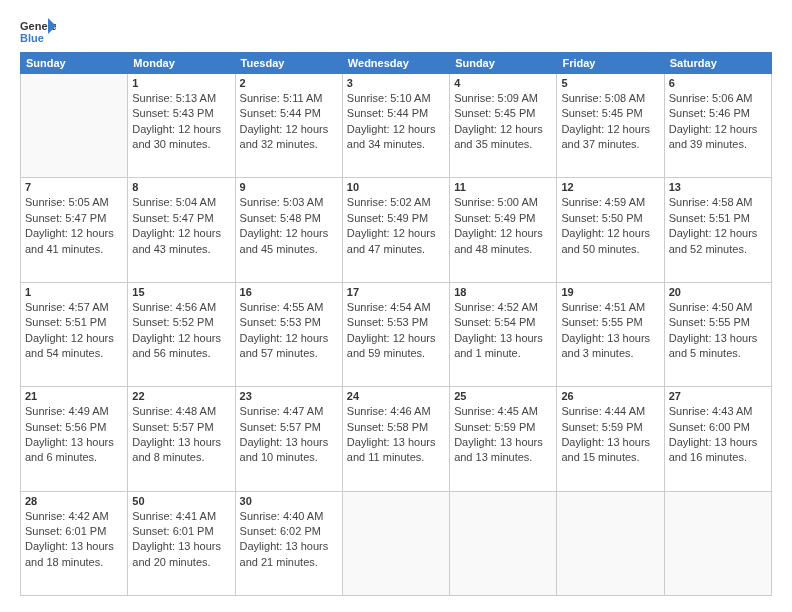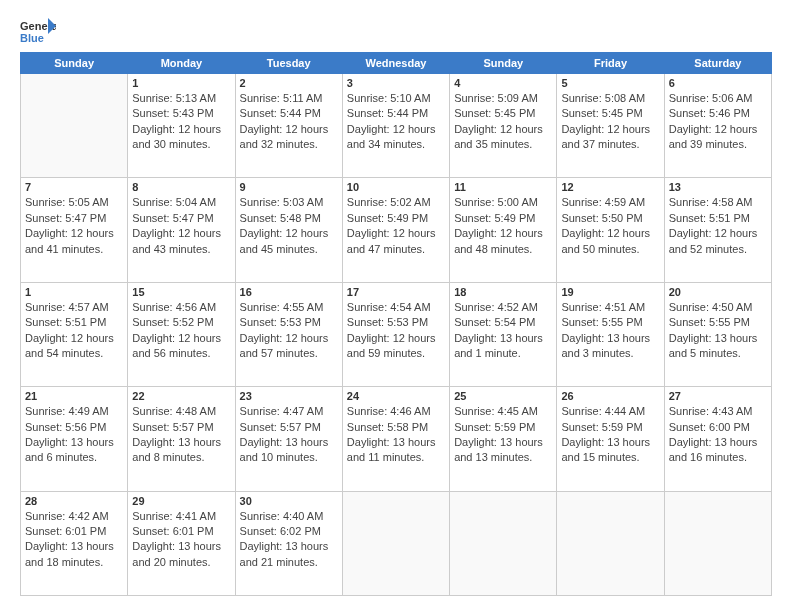--- a/index.html
+++ b/index.html
@@ -51,21 +51,21 @@
       width: 100%;
       flex: 1;
       table-layout: fixed;
     }
     .calendar th {
       background-color: #3b7bc8;
       color: #fff;
       font-size: 11px;
       font-weight: bold;
       padding: 4px 5px;
-      text-align: center;
+      text-align: left;
       border: 1px solid #3b7bc8;
     }
     .calendar td {
       border: 1px solid #ccc;
       vertical-align: top;
       padding: 3px 4px;
       font-size: 9px;
       color: #333;
       background: #fff;
       height: 78px;
@@ -345,21 +345,21 @@
         <tr>
           <td>
           <span class="day-num">28</span>
           <div class="day-info">
             Sunrise: 4:42 AM<br>
             Sunset: 6:01 PM<br>
             Daylight: 13 hours and 18 minutes.
           </div>
         </td>
           <td>
-          <span class="day-num">29</span>
+          <span class="day-num">50</span>
           <div class="day-info">
             Sunrise: 4:41 AM<br>
             Sunset: 6:01 PM<br>
             Daylight: 13 hours and 20 minutes.
           </div>
         </td>
           <td>
           <span class="day-num">30</span>
           <div class="day-info">
             Sunrise: 4:40 AM<br>

